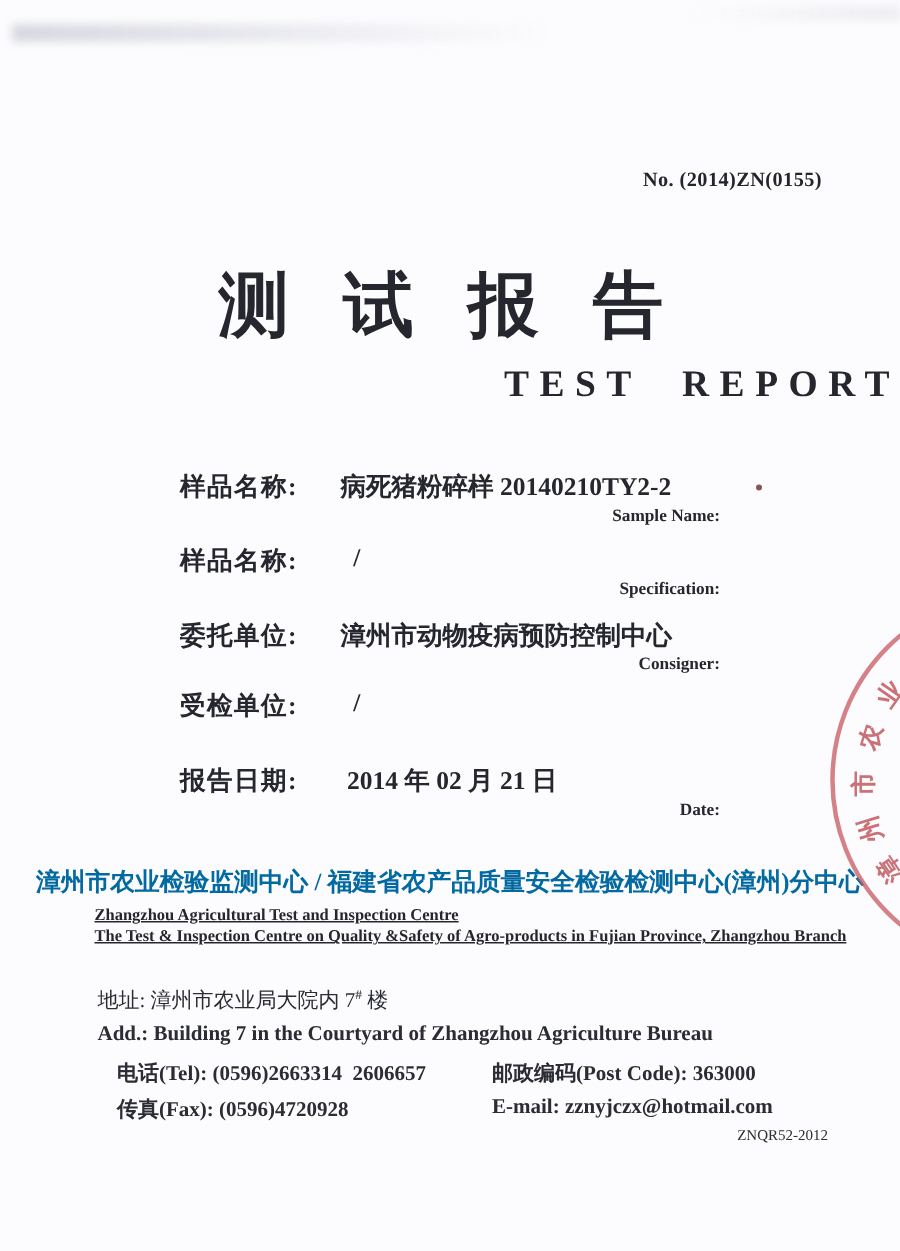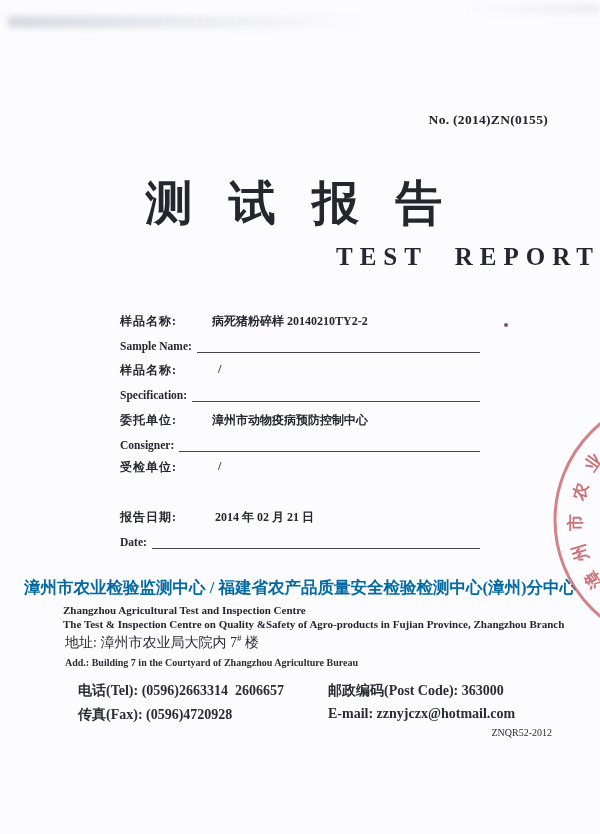--- a/index.html
+++ b/index.html
@@ -50,41 +50,41 @@
     position:absolute;top:243px;left:0;right:0;
     text-align:right;
     font-size:25px;font-weight:bold;
     letter-spacing:7px;word-spacing:14px;
     color:#26272e;
   }
 
   .form{position:absolute;left:120px;top:0;width:360px;}
   .field{position:absolute;left:0;width:360px;}
   .f1{top:313px;} .f2{top:362px;} .f3{top:412px;} .f4{top:459px;} .f5{top:509px;}
-  .zh-line{position:relative;height:24px;font-size:12px;font-weight:bold;color:#26272e;white-space:nowrap;}
+  .zh-line{position:relative;height:24px;font-size:17px;font-weight:bold;color:#26272e;white-space:nowrap;}
   .zh-label{letter-spacing:1px;}
-  .value{position:absolute;left:92px;top:0;white-space:pre;}
-  .en-line{display:flex;align-items:flex-end;height:15px;margin-top:1px;}
+  .value{position:absolute;left:107px;top:0;white-space:pre;}
+  .en-line{display:flex;align-items:flex-end;height:15px;margin-top:1px;flex-direction:column;}
   .en-label{font-size:11.5px;font-weight:bold;color:#26272e;line-height:13px;white-space:nowrap;}
   .rule{flex:1;border-bottom:1.6px solid #45464f;margin-left:5px;}
 
   .org{position:absolute;left:0;right:0;top:577px;}
   .org-zh{
     text-align:center;font-size:16.5px;font-weight:bold;color:#0369a1;
     white-space:nowrap;letter-spacing:0;
   }
   .org-en1,.org-en2{
-    margin-left:63px;font-size:11px;font-weight:bold;color:#26272e;line-height:14px;
+    margin-left:63px;font-size:11px;font-weight:bold;color:#26272e;line-height:14px;text-decoration:underline;
   }
   .org-en1{margin-top:4px;}
 
-  .footer{position:absolute;left:65px;top:633px;width:490px;font-size:14px;}
+  .footer{position:absolute;left:65px;top:658px;width:490px;font-size:14px;}
   .addr-zh{color:#2b2c34;height:24px;}
   .addr-zh sup{font-size:9px;}
-  .addr-en{font-weight:bold;height:25px;font-size:10px;}
+  .addr-en{font-weight:bold;height:25px;font-size:14px;}
   .cols{position:relative;height:24px;}
   .col-left{position:absolute;left:0;top:0;font-weight:bold;white-space:pre;padding-left:13px;}
   .col-right{position:absolute;left:263px;top:0;font-weight:bold;white-space:pre;}
   .doc-code{position:absolute;right:3px;top:94px;font-size:10px;color:#2b2c34;}
 
   .ws{white-space:pre;}
 
   
   .seal{position:absolute;left:540px;top:395px;width:60px;height:250px;pointer-events:none;}
   .seal svg{display:block;}

